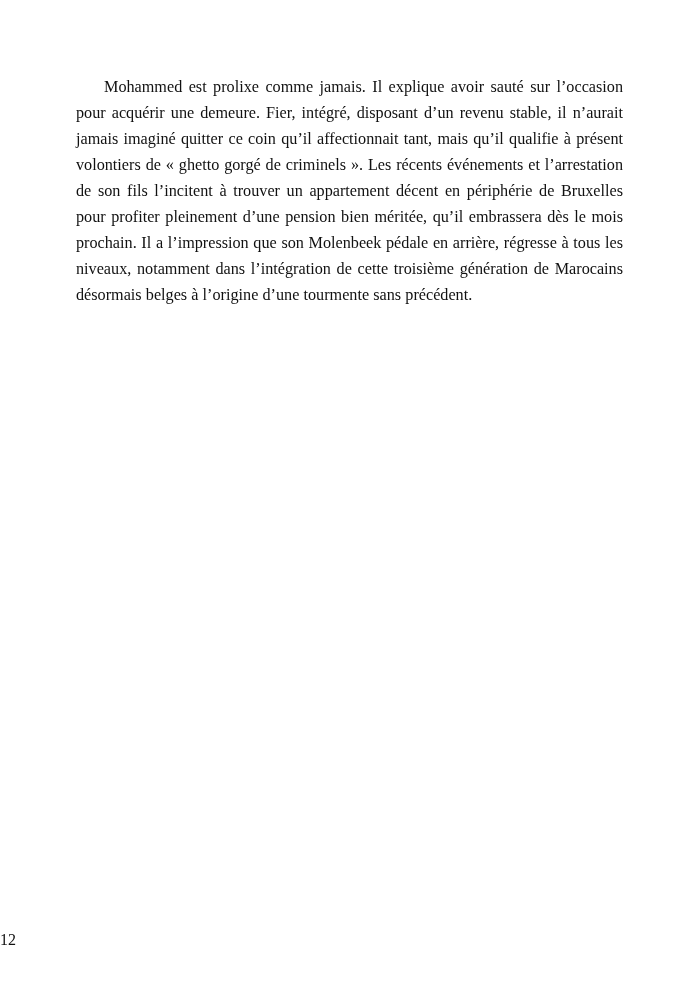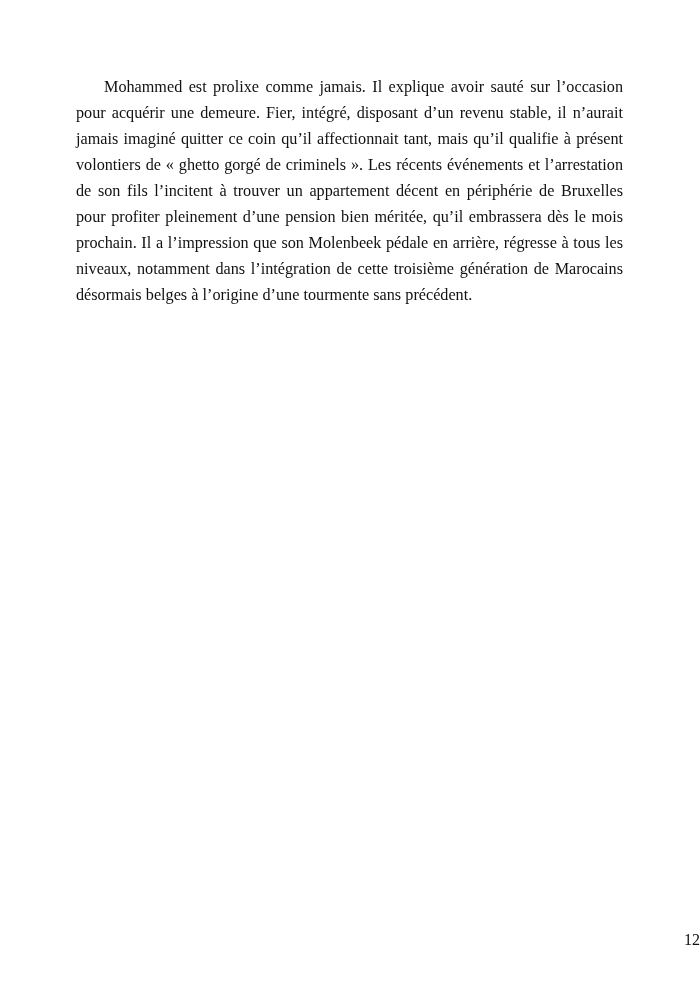--- a/index.html
+++ b/index.html
@@ -39,21 +39,21 @@
     hyphens: none;
     -webkit-hyphens: none;
     word-spacing: 0.1px;
   }
 
   .page-number {
     position: absolute;
     left: 0;
     right: 0;
     top: 930px;
-    text-align: right;
+    text-align: left;
     font-family: "Liberation Serif", "DejaVu Serif", serif;
     font-size: 16px;
     line-height: 20px;
     color: #111111;
   }
 </style>
 </head>
 <body>
 
 <div class="page">

